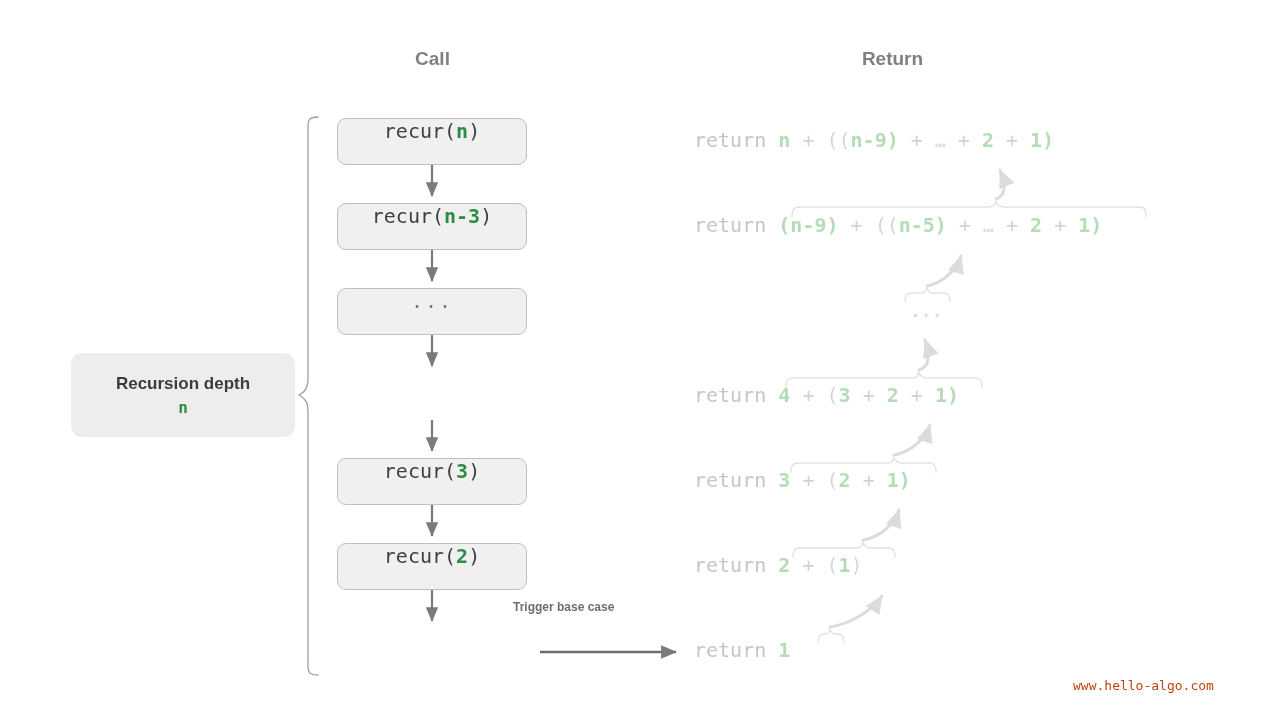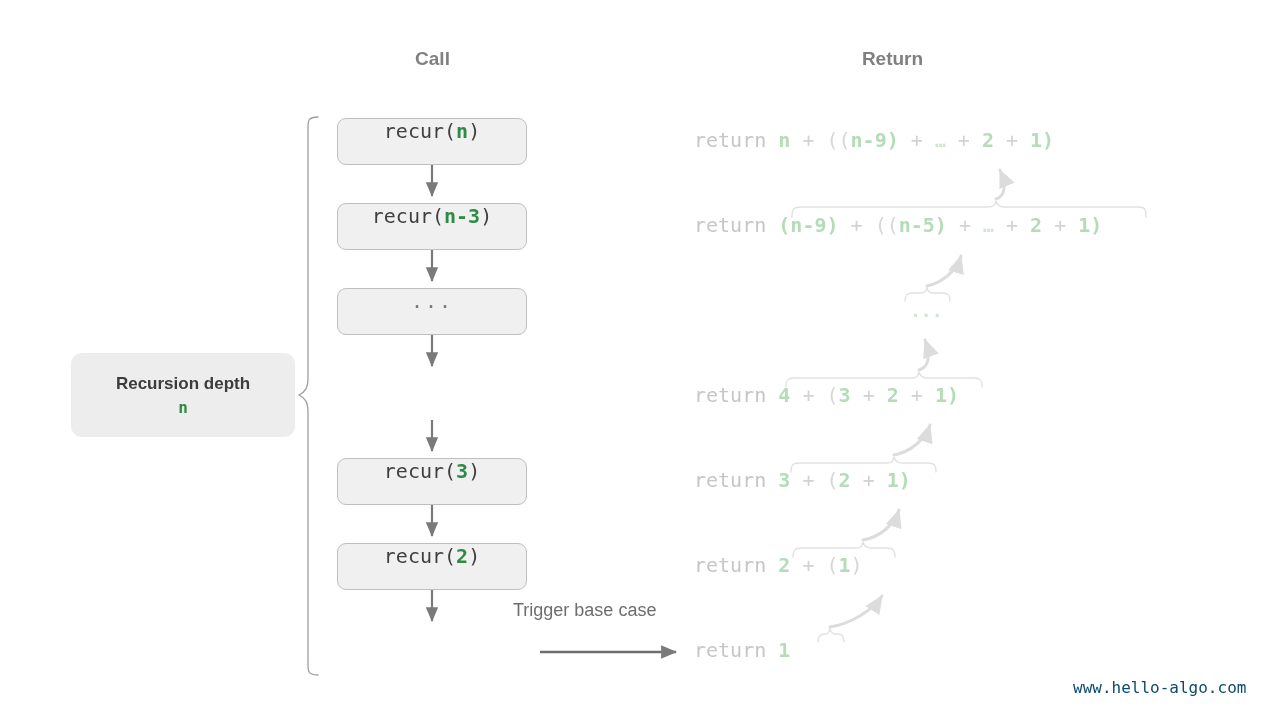--- a/index.html
+++ b/index.html
@@ -78,44 +78,44 @@
   .depth-value {
     font-family: "DejaVu Sans Mono", monospace;
     font-weight: bold;
     font-size: 16px;
     color: #2e8b45;
   }
 
   
   .trigger-label {
     font-family: "Liberation Sans", sans-serif;
-    font-weight: normal;
-    font-size: 18px;
+    font-weight: bold;
+    font-size: 12px;
     color: #6e6e6e;
     white-space: nowrap;
   }
 
   
   .ret-line {
     font-family: "DejaVu Sans Mono", monospace;
     font-size: 20px;
     white-space: nowrap;
     line-height: 1;
   }
   .ret-kw   { color: #c6c6c6; }
   .ret-op   { color: #d2d2d2; }
   .ret-val  { color: #b4dcb7; font-weight: bold; }
   .ret-par  { color: #d6d6d6; }
   .ret-ell  { color: #cfe6d1; font-weight: bold; letter-spacing: 0px; font-size: 18px; }
 
   
   .watermark {
     font-family: "DejaVu Sans Mono", monospace;
-    font-size: 16px;
-    color: #0c4a6e;
+    font-size: 13px;
+    color: #c2410c;
     white-space: nowrap;
   }
 
   svg.overlay {
     position: absolute;
     left: 0; top: 0;
     width: 1280px;
     height: 720px;
     pointer-events: none;
   }

